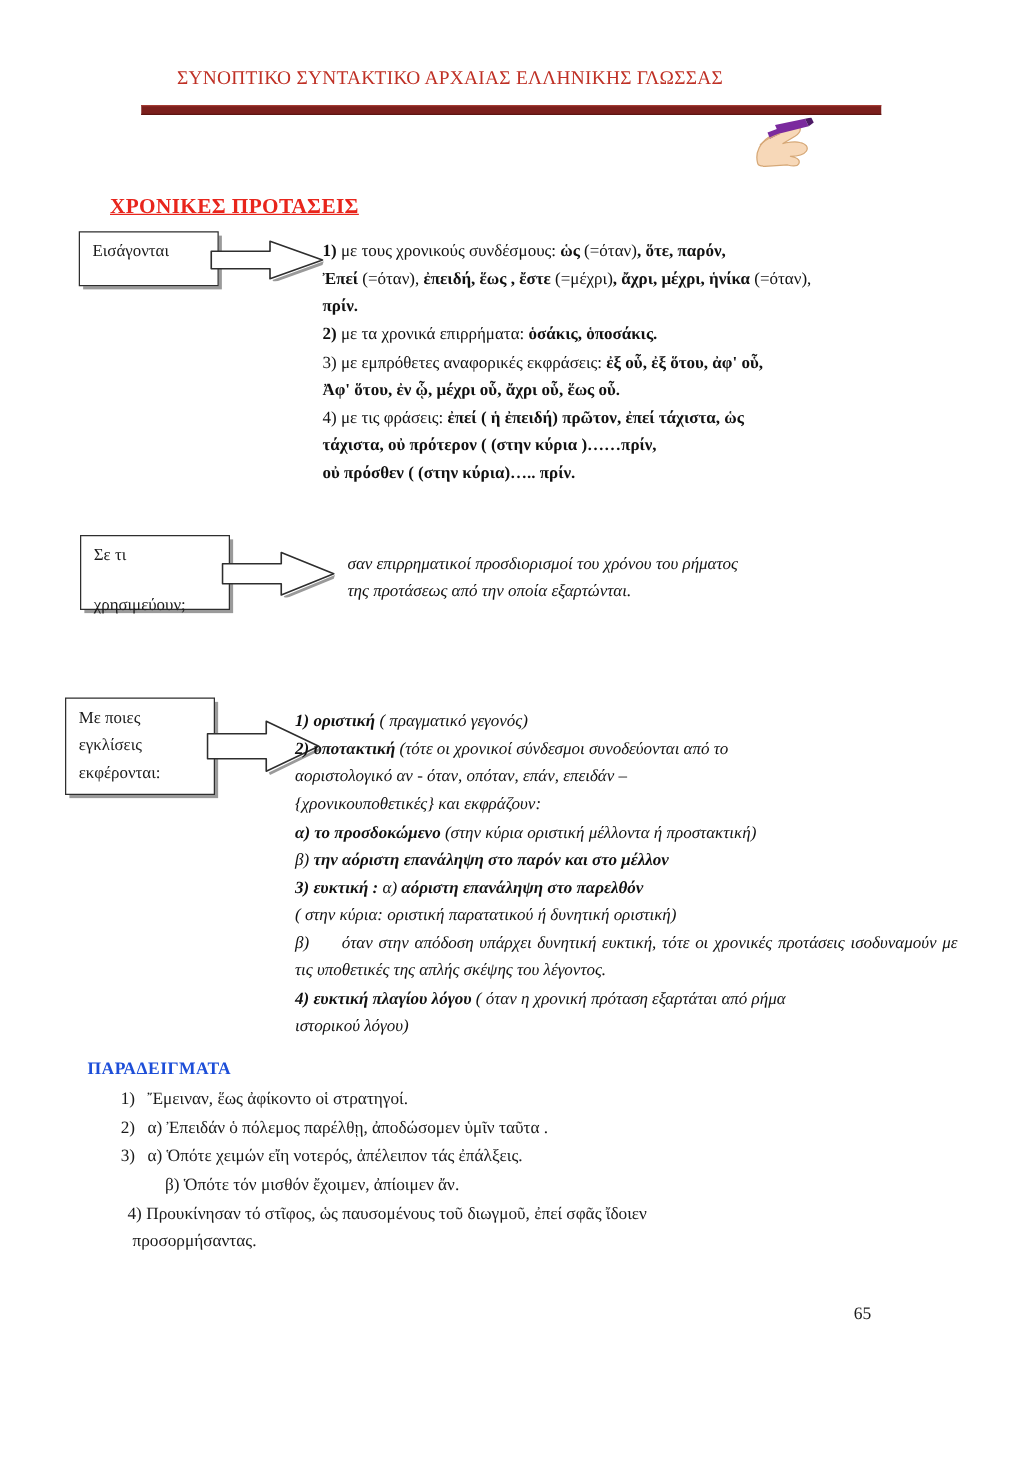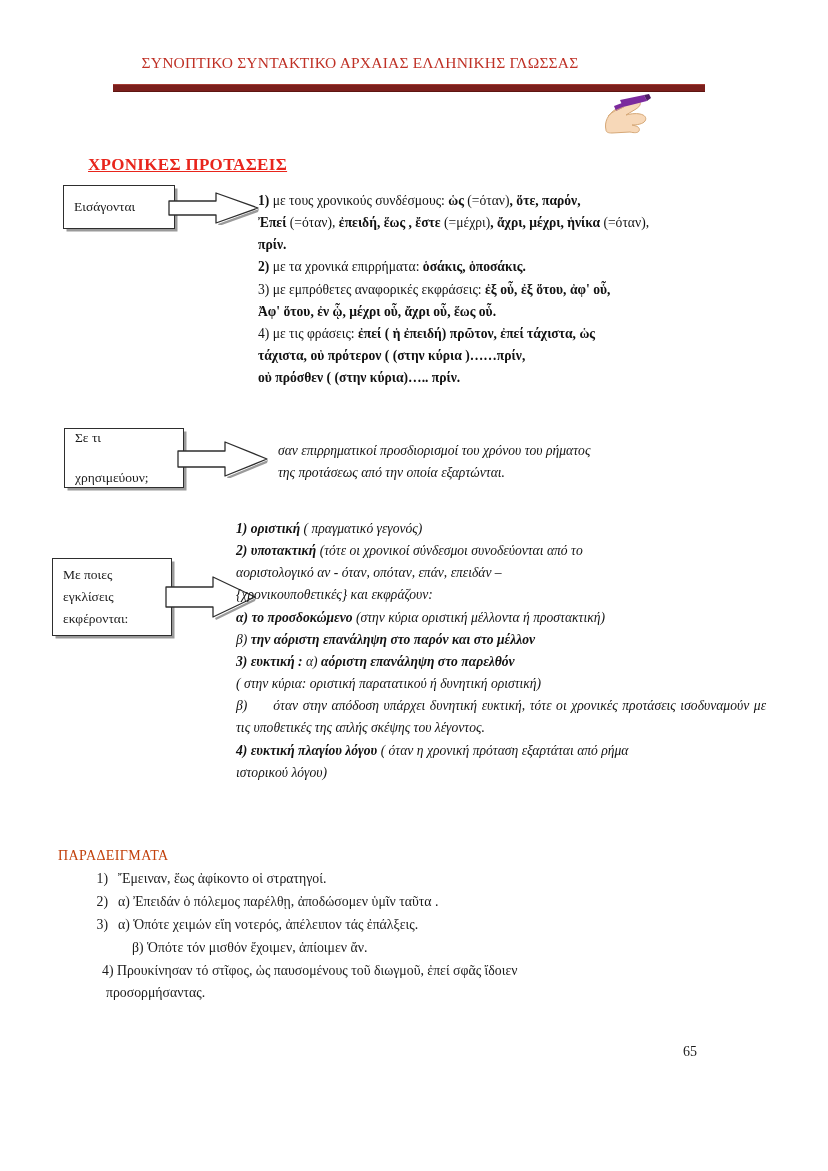--- a/index.html
+++ b/index.html
@@ -80,21 +80,21 @@
   .callout-box {
     position: absolute;
     left: 0;
     top: 0;
     box-sizing: border-box;
     border: 1.3px solid #2e2e2e;
     background: #ffffff;
     box-shadow: 3px 3px 0 -0.5px #9a9a9a;
     display: flex;
     flex-direction: column;
-    justify-content: center;
+    justify-content: flex-start;
     padding: 4px 10px;
   }
   .callout-line {
     font-size: 13.5px;
     line-height: 1.62;
     color: #1a1a1a;
     white-space: nowrap;
   }
   .callout-arrow {
     position: absolute;
@@ -110,40 +110,41 @@
   .block .ln { white-space: nowrap; }
   .b { font-weight: bold; }
   .i { font-style: italic; }
 
   .block-italic .ln {
     font-style: italic;
     font-size: 13.6px;
   }
 
   #block-purpose { width: 460px; }
-  #block-moods { width: 530px; }
+  #block-moods { width: 530px; margin-top: 48px; }
   #block-moods .ln { white-space: normal; }
 
   .justify-par {
     text-align: justify;
     text-justify: inter-word;
     font-style: italic;
     font-size: 13.6px;
     line-height: 1.63;
   }
   .justify-par .lead { margin-right: 26px; }
 
   
   .examples-title {
     position: absolute;
-    left: 58px;
+    left: 70px;
     top: 848px;
     font-size: 14px;
-    color: #c2410c;
+    color: #1d4ed8;
     letter-spacing: 0.4px;
+    font-weight: bold;
   }
   .examples {
     position: absolute;
     left: 78px;
     top: 868px;
     width: 640px;
     font-size: 13.8px;
     line-height: 1.66;
   }
   .ex-row {

